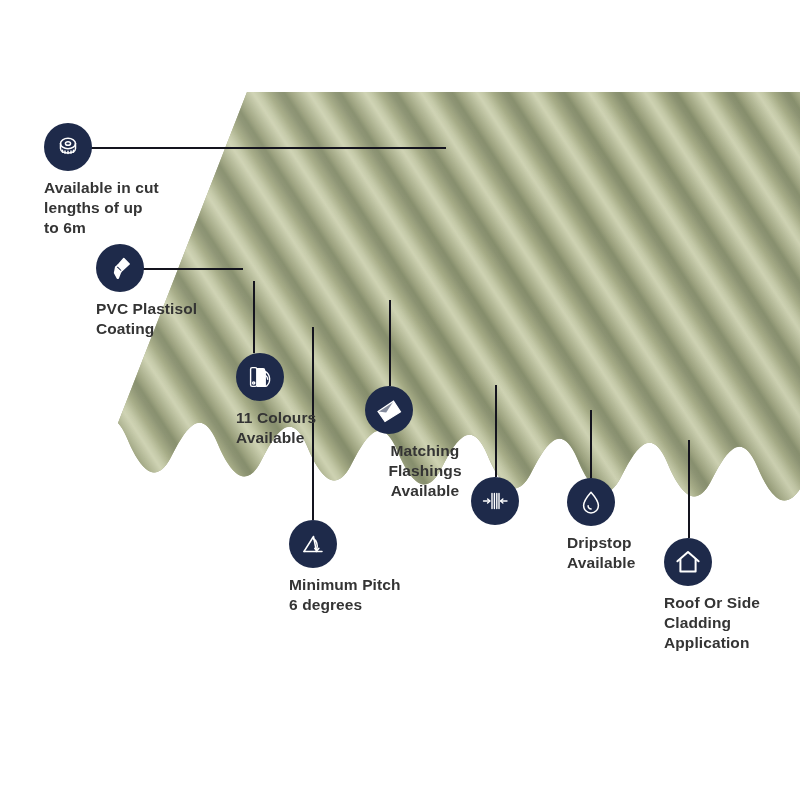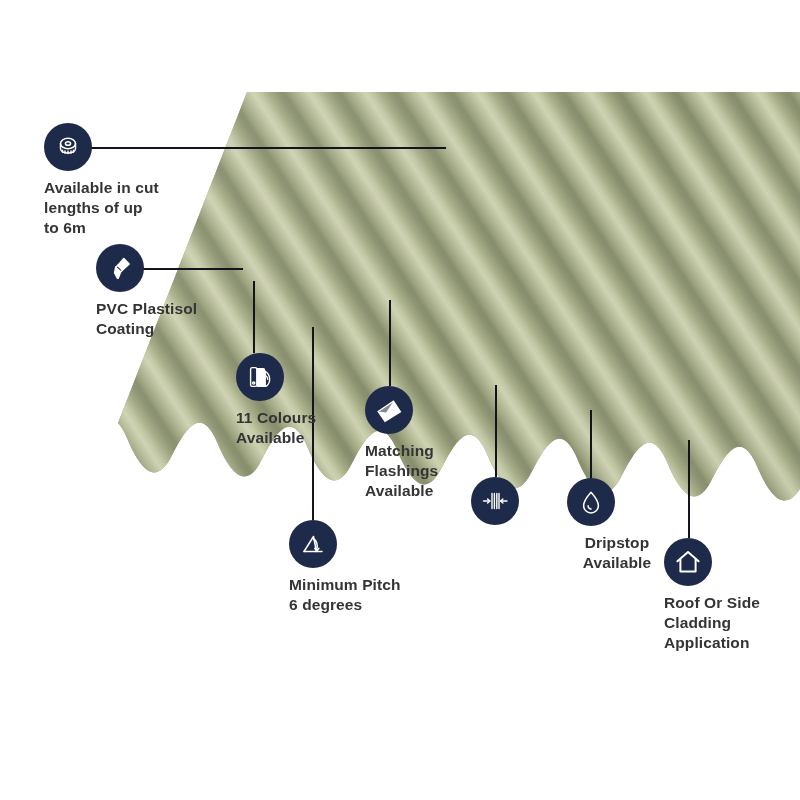--- a/index.html
+++ b/index.html
@@ -207,21 +207,21 @@
         <circle cx="7.7" cy="20" r="1.1"></circle>
         <path d="M11.5 5.6 L17 5.6 a1.6 1.6 0 0 1 1.6 1.6 L18.6 23.4 L11.5 23.4 Z" fill="#ffffff" stroke="#ffffff"></path>
         <path d="M19.2 8.4 a9 9 0 0 1 4.4 7.2 a9 9 0 0 1 -3.1 7.5 L19.2 23.4 Z"></path>
         <path d="M19.4 12.2 a5.4 5.4 0 0 1 2.3 4"></path>
       </svg>
     </div>
     <div class="caption">11 Colours
 Available</div>
   </div>
 
-  <div class="feature" style="left:365px; top:386px; width:120px;">
+  <div class="feature" style="left:365px; top:386px; width:120px;text-align:center;">
     <div class="badge">
       <svg width="30" height="30" viewBox="0 0 30 30">
         <path d="M4 16.5 L19.5 6.2 L26.5 16.8 L11 26.5 Z" fill="#ffffff"></path>
         <path d="M4 16.5 L19.5 6.2 L12.2 17.4 Z" fill="#1e2a4a" opacity="0.55"></path>
         <path d="M4 16.5 L19.5 6.2 L26.5 16.8 L11 26.5 Z" fill="none" stroke="#ffffff" stroke-width="1.2"></path>
       </svg>
     </div>
     <div class="caption">Matching
 Flashings
 Available</div>
@@ -245,21 +245,21 @@
       <svg width="30" height="30" viewBox="0 0 30 30" fill="none" stroke="#ffffff" stroke-width="1.4" stroke-linecap="round" stroke-linejoin="round">
         <path d="M12 7.5 V22.5 M14.4 7.5 V22.5 M16.8 7.5 V22.5 M19 7.5 V22.5"></path>
         <path d="M3.5 15 H9.6"></path>
         <path d="M7.6 12.9 L9.9 15 L7.6 17.1"></path>
         <path d="M27 15 H20.9"></path>
         <path d="M22.9 12.9 L20.6 15 L22.9 17.1"></path>
       </svg>
     </div>
   </div>
 
-  <div class="feature" style="left:567px; top:478px; width:100px;text-align:center;">
+  <div class="feature" style="left:567px; top:478px; width:100px;">
     <div class="badge">
       <svg width="28" height="28" viewBox="0 0 28 28" fill="none" stroke="#ffffff" stroke-width="1.5" stroke-linecap="round" stroke-linejoin="round">
         <path d="M14 4.2 C14 4.2 6.6 12.6 6.6 17.6 a7.4 7.4 0 0 0 14.8 0 C21.4 12.6 14 4.2 14 4.2 Z"></path>
         <path d="M11.1 17.8 a3 3 0 0 0 3 3.2"></path>
       </svg>
     </div>
     <div class="caption">Dripstop
 Available</div>
   </div>
 

